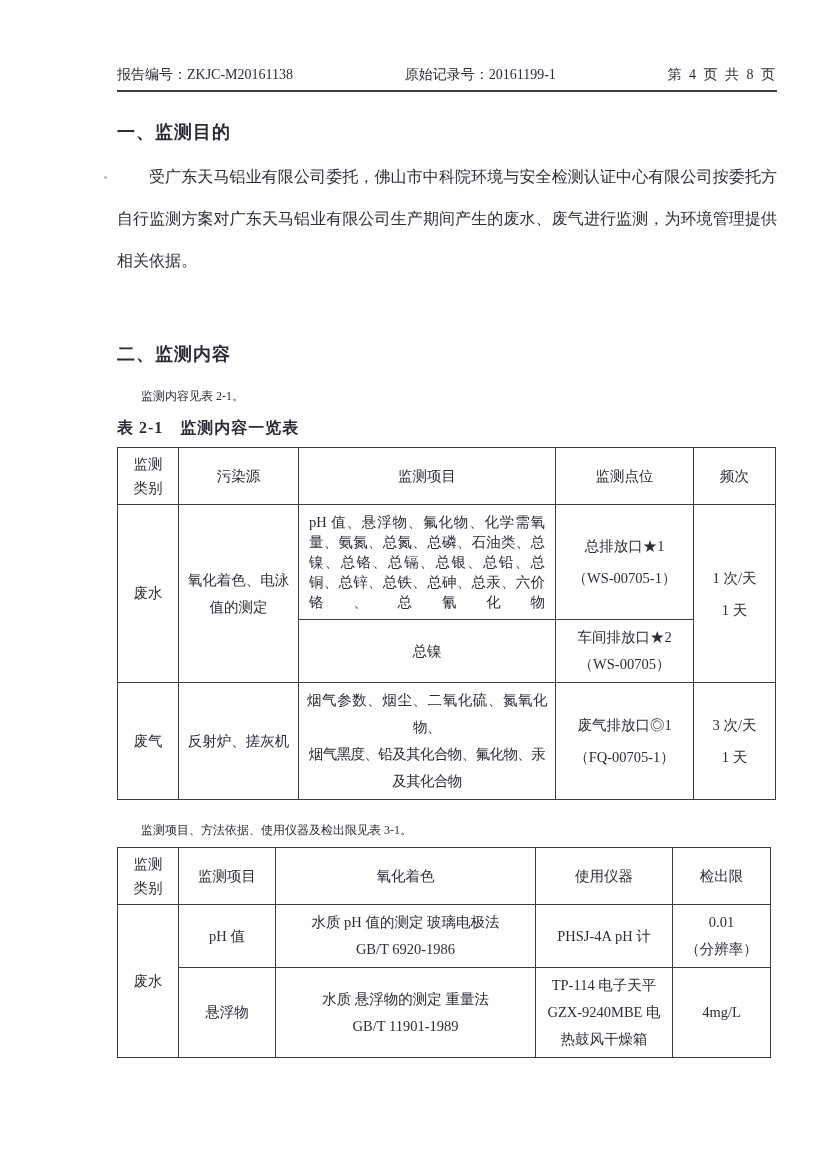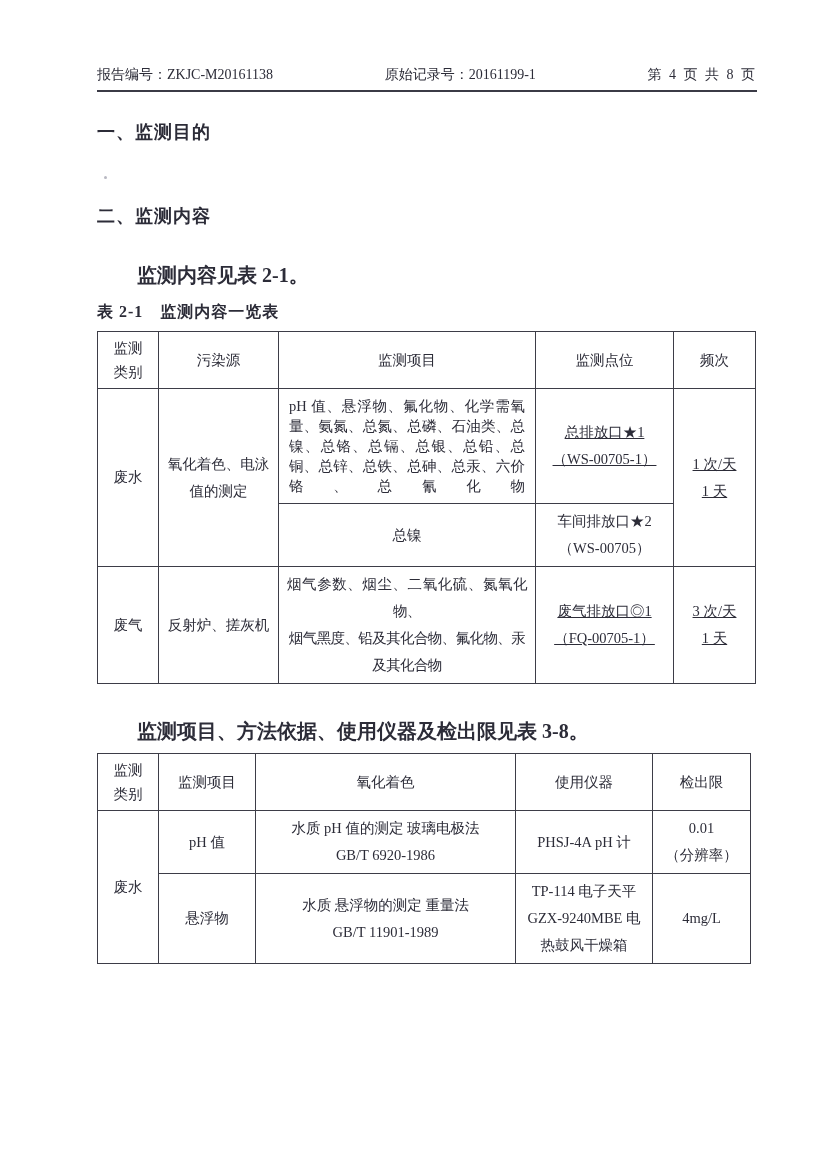--- a/index.html
+++ b/index.html
@@ -4,21 +4,21 @@
 <style>
   * { margin: 0; padding: 0; box-sizing: border-box; }
   html, body { background: #ffffff; }
   body {
     width: 826px; height: 1168px;
     font-family: "Liberation Serif", serif;
     color: #2c2c38;
     overflow: hidden;
     position: relative;
   }
-  .page { position: absolute; top: 0; left: 0; width: 826px; height: 1168px; }
+  .page { position: absolute; top: 0; left: 0; width: 826px; height: 1168px; padding-left: 20px; }
   .content { margin-left: 97px; width: 660px; }
 
   
   .meta {
     margin-top: 66px;
     display: flex;
     justify-content: space-between;
     align-items: flex-end;
     font-size: 14px;
     padding-bottom: 6px;
@@ -40,24 +40,23 @@
 
   .para {
     margin-top: 12px;
     font-size: 16px;
     line-height: 42px;
     text-indent: 2em;
     text-align: justify;
     width: 660px;
   }
   .intro {
-    margin-top: 34px;
-    font-size: 20px;
+    margin-top: 22px;
+    font-size: 12px;
     text-indent: 2em;
-    font-weight: bold;
   }
   .tbl-caption {
     margin-top: 13px;
     font-size: 16px;
     font-weight: bold;
     width: 660px;
     letter-spacing: 1px;
   }
 
   table {
@@ -93,21 +92,21 @@
     line-height: 20px;
   }
   td.items-center {
     text-align: justify;
     text-align-last: center;
     padding: 4px 8px;
     letter-spacing: -0.6px;
     line-height: 27px;
     margin-top: 48px;
   }
-  td.two-line { line-height: 27px; text-decoration: underline; }
+  td.two-line { line-height: 32px; }
   th { line-height: 24px; }
 
   
   .scan-dot {
     position: absolute;
     left: 104px; top: 176px;
     width: 3px; height: 3px;
     background: #9a9aa8;
     border-radius: 50%;
     opacity: .7;
@@ -120,20 +119,21 @@
   <div class="scan-dot"></div>
   <div class="content">
 
     <div class="meta">
       <span>报告编号：ZKJC-M20161138</span>
       <span>原始记录号：20161199-1</span>
       <span class="pageinfo">第 4 页 共 8 页</span>
     </div>
 
     <div class="sec-title sec1-title">一、监测目的</div>
+    <div class="para">受广东天马铝业有限公司委托，佛山市中科院环境与安全检测认证中心有限公司按委托方自行监测方案对广东天马铝业有限公司生产期间产生的废水、废气进行监测，为环境管理提供相关依据。</div>
 
     <div class="sec-title sec2-title">二、监测内容</div>
     <div class="intro">监测内容见表 2-1。</div>
     <div class="tbl-caption">表 2-1　监测内容一览表</div>
 
     <table class="t21">
       <colgroup>
         <col style="width:61px">
           <col style="width:120px">
           <col style="width:257px">
@@ -171,21 +171,21 @@
 烟气黑度、铅及其化合物、氟化物、汞
 及其化合物</td>
         <td class="two-line">废气排放口◎1
 （FQ-00705-1）</td>
         <td class="two-line">3 次/天
 1 天</td>
       </tr>
     </tbody>
       </table>
 
-    <div class="intro">监测项目、方法依据、使用仪器及检出限见表 3-8。</div>
+    <div class="intro">监测项目、方法依据、使用仪器及检出限见表 3-1。</div>
 
     <table class="t31">
       <colgroup>
         <col style="width:61px">
           <col style="width:97px">
           <col style="width:260px">
           <col style="width:137px">
           <col style="width:98px">
       </colgroup>
       <tbody>

